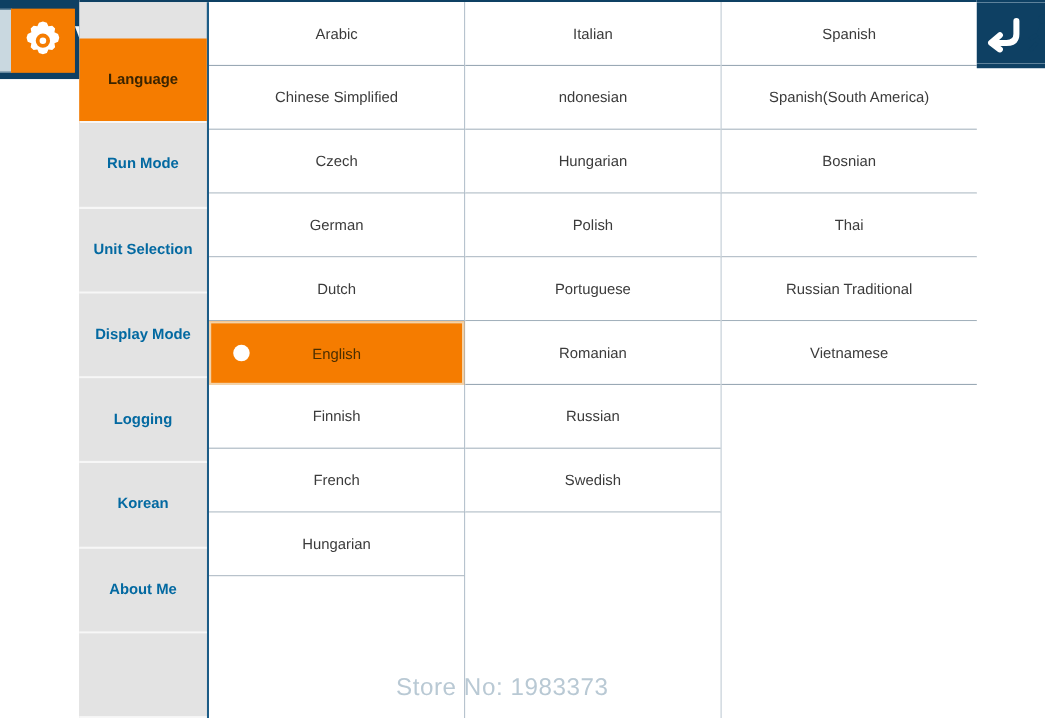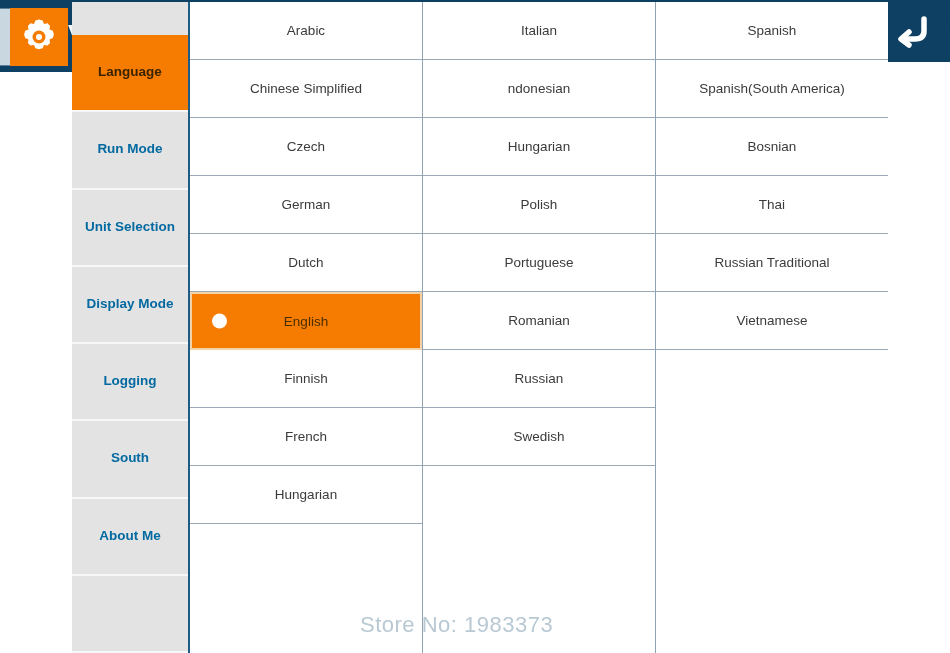--- a/index.html
+++ b/index.html
@@ -344,21 +344,21 @@
   </div>
 
   <div class="body-wrap">
 
     <div class="sidebar">
       <div class="side-item active">Language</div>
       <div class="side-item">Run Mode</div>
       <div class="side-item">Unit Selection</div>
       <div class="side-item">Display Mode</div>
       <div class="side-item">Logging</div>
-      <div class="side-item">South</div>
+      <div class="side-item">Korean</div>
       <div class="side-item">About Me</div>
       <div class="side-item"></div>
     </div>
 
     <div class="grid">
 
       <div class="col">
         <div class="cell">Arabic</div>
         <div class="cell">Chinese Simplified</div>
         <div class="cell">Czech</div>

